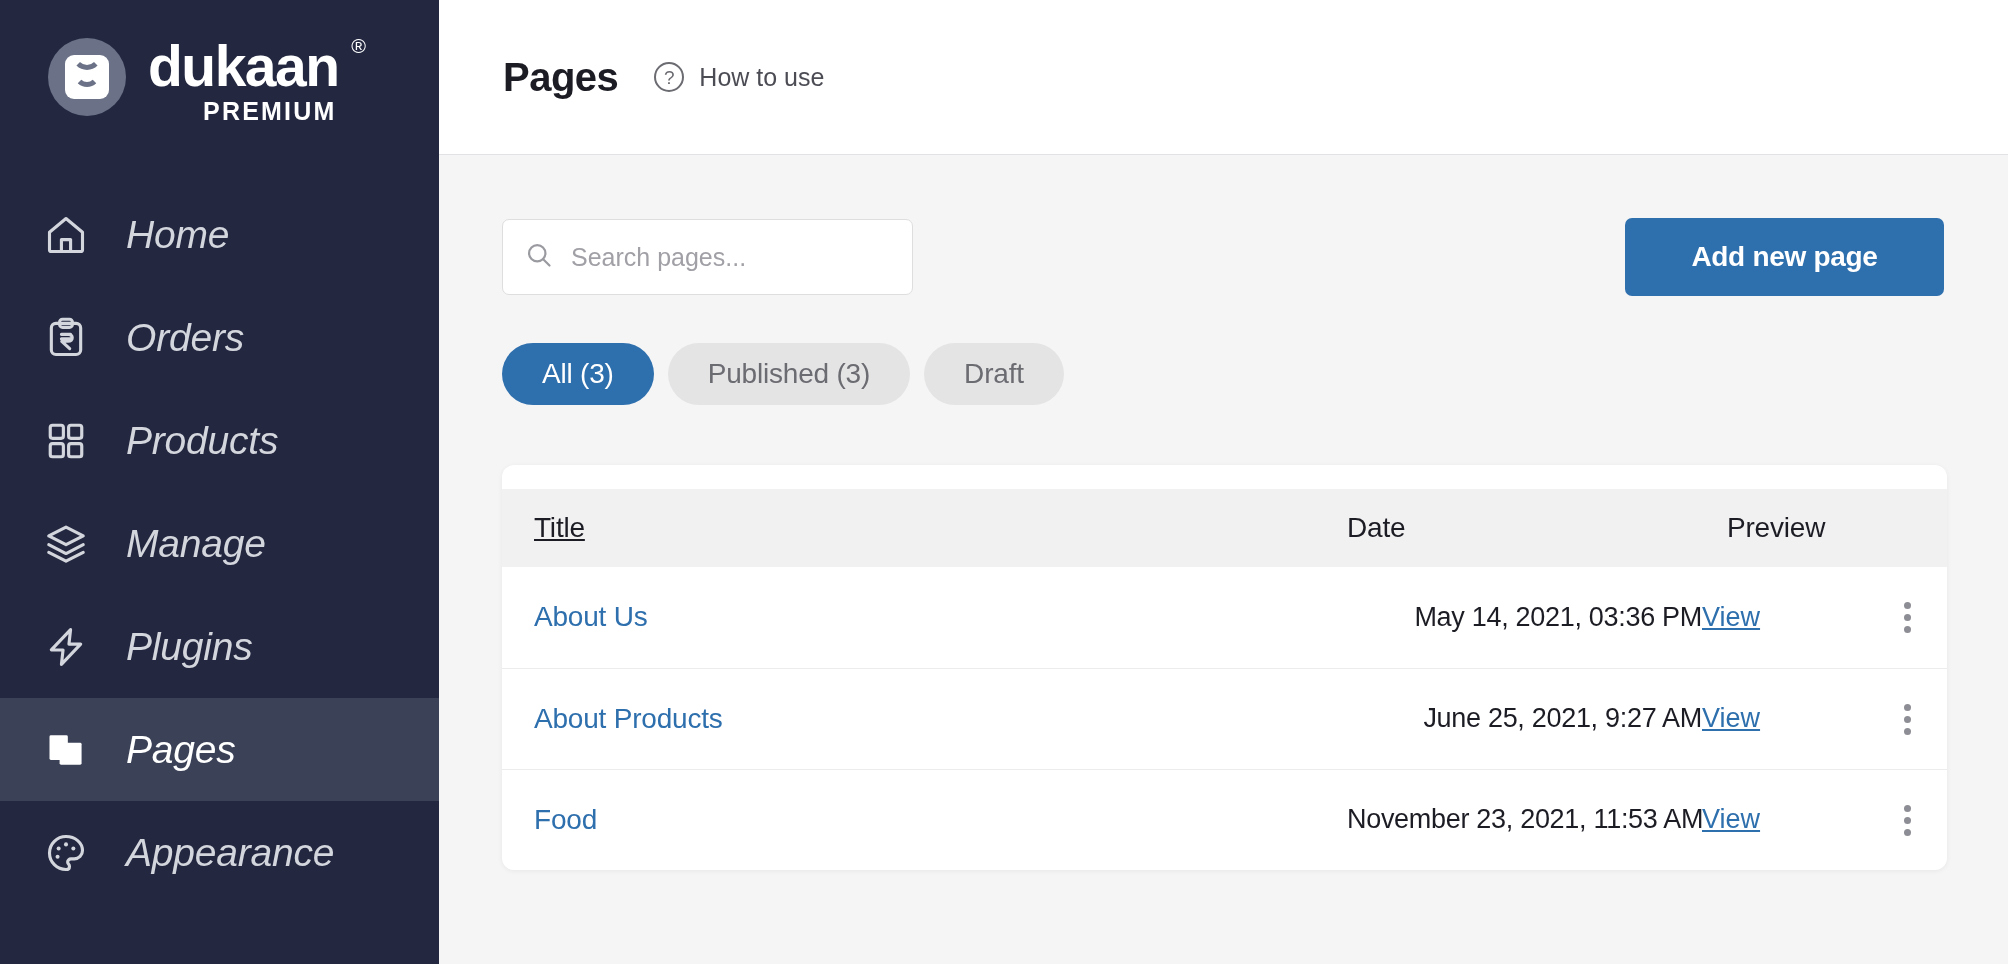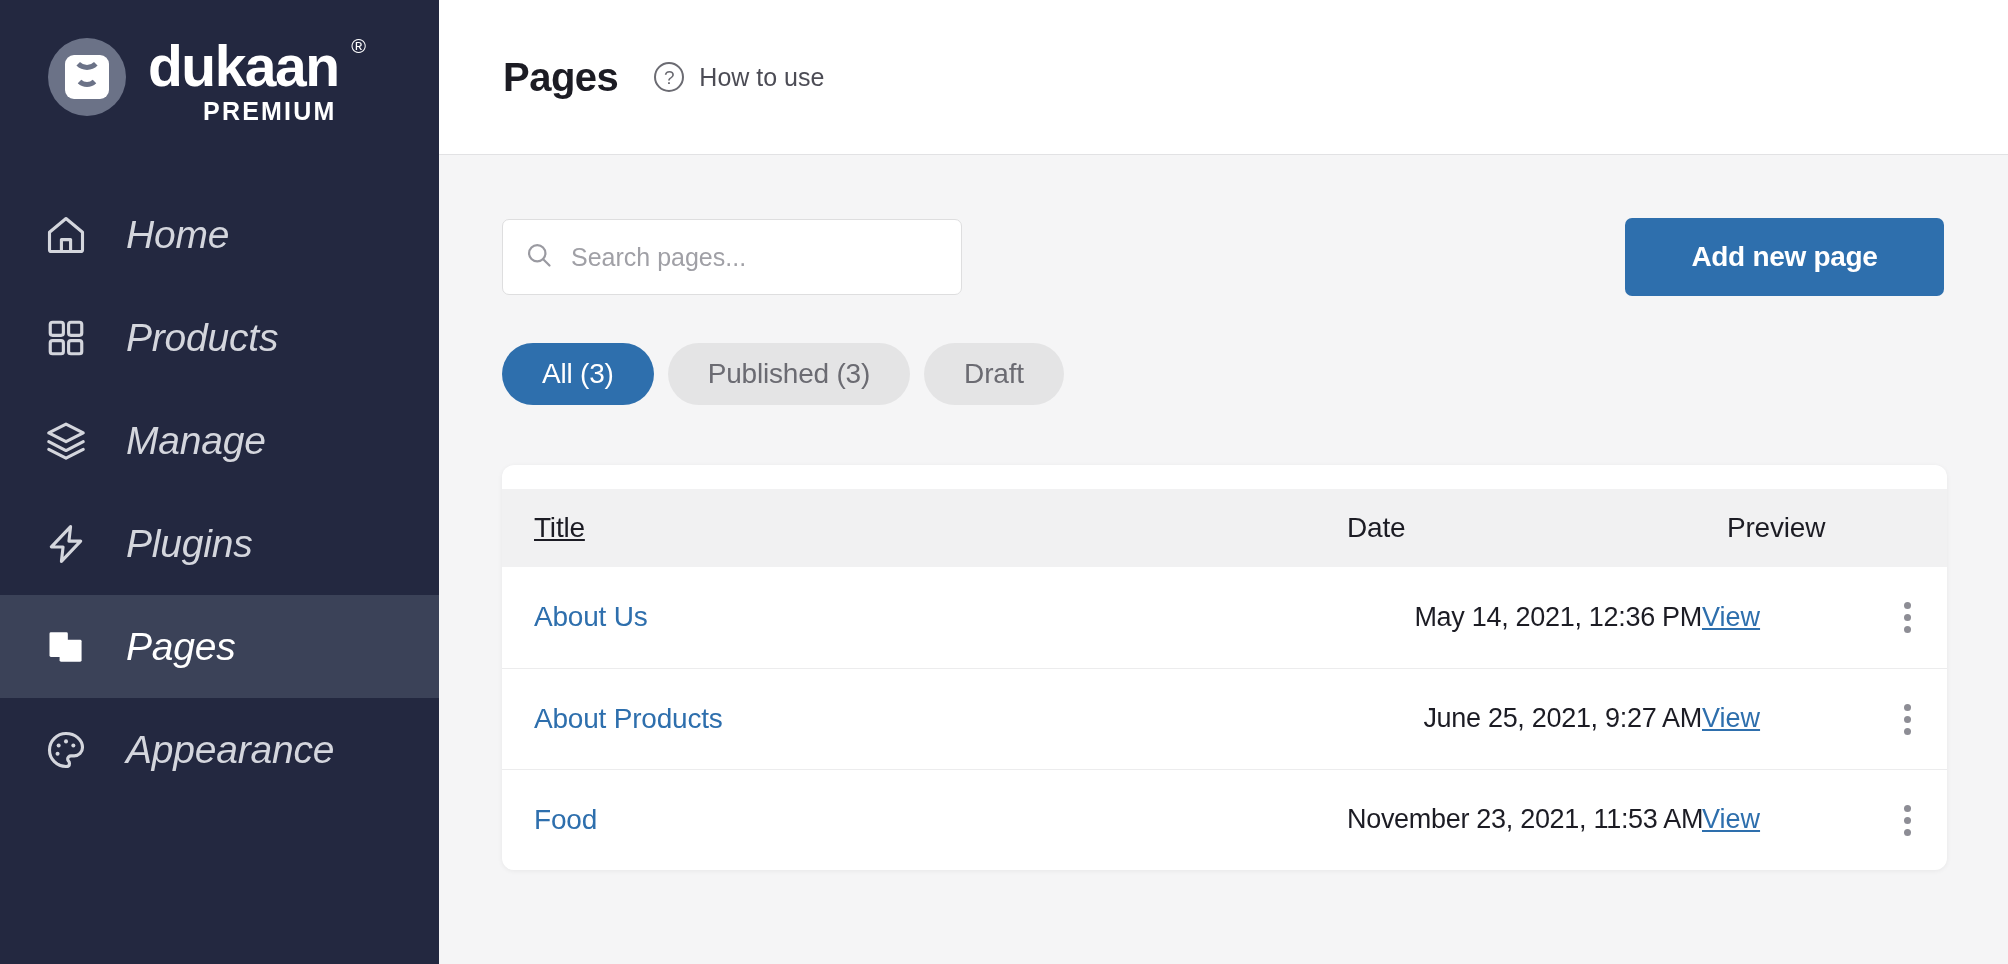--- a/index.html
+++ b/index.html
@@ -161,21 +161,21 @@
   }
 
   .content { padding: 63px 64px 0 63px; }
 
   .toolbar {
     display: flex;
     align-items: center;
     justify-content: space-between;
   }
   .search-box {
-    width: 460px;
+    width: 411px;
     height: 76px;
     background: #ffffff;
     border: 1px solid #dededf;
     border-radius: 7px;
     display: flex;
     align-items: center;
     padding: 0 22px;
   }
   .search-box svg { flex: 0 0 auto; }
   .search-input {
@@ -315,20 +315,30 @@
       <div class="nav-item">
         <span class="nav-icon">
           <svg width="44" height="44" viewBox="0 0 24 24" fill="none" stroke="#d4d6dd" stroke-width="1.7" stroke-linecap="round" stroke-linejoin="round">
             <path d="M3 10.5 12 3l9 7.5V20a1 1 0 0 1-1 1H4a1 1 0 0 1-1-1z"></path>
             <path d="M9.5 21v-6.5h5V21"></path>
           </svg>
         </span>
         <span class="nav-label">Home</span>
       </div>
 
+      <div class="nav-item">
+        <span class="nav-icon">
+          <svg width="44" height="44" viewBox="0 0 24 24" fill="none" stroke="#d4d6dd" stroke-width="1.7" stroke-linecap="round" stroke-linejoin="round">
+            <rect x="4" y="4" width="16" height="17" rx="2.5"></rect>
+            <rect x="8.5" y="1.8" width="7" height="4.4" rx="1.6"></rect>
+            <path d="M9.5 10h5M9.5 12.4h5M13.4 10c1.3 0 2 .9 2 1.9s-.8 1.9-2.2 1.9H9.7l4.3 4"></path>
+          </svg>
+        </span>
+        <span class="nav-label">Orders</span>
+      </div>
 
       <div class="nav-item">
         <span class="nav-icon">
           <svg width="42" height="42" viewBox="0 0 24 24" fill="none" stroke="#d4d6dd" stroke-width="1.8" stroke-linejoin="round">
             <rect x="3" y="3" width="7.5" height="7.5" rx="1.3"></rect>
             <rect x="13.5" y="3" width="7.5" height="7.5" rx="1.3"></rect>
             <rect x="3" y="13.5" width="7.5" height="7.5" rx="1.3"></rect>
             <rect x="13.5" y="13.5" width="7.5" height="7.5" rx="1.3"></rect>
           </svg>
         </span>
@@ -425,21 +435,21 @@
               <tr>
                 <th class="th-title">Title</th>
                 <th class="th-date">Date</th>
                 <th class="th-preview">Preview</th>
                 <th class="th-menu"></th>
               </tr>
             </thead>
             <tbody>
               <tr>
                 <td class="cell-title">About Us</td>
-                <td class="cell-date">May 14, 2021, 12:36 PM</td>
+                <td class="cell-date">May 14, 2021, 03:36 PM</td>
                 <td class="cell-preview">
                   <span class="view-link">View</span>
                 </td>
                 <td class="cell-menu">
                   <span class="dots">
                       <i></i>
                       <i></i>
                       <i></i>
                     </span>
                 </td>

